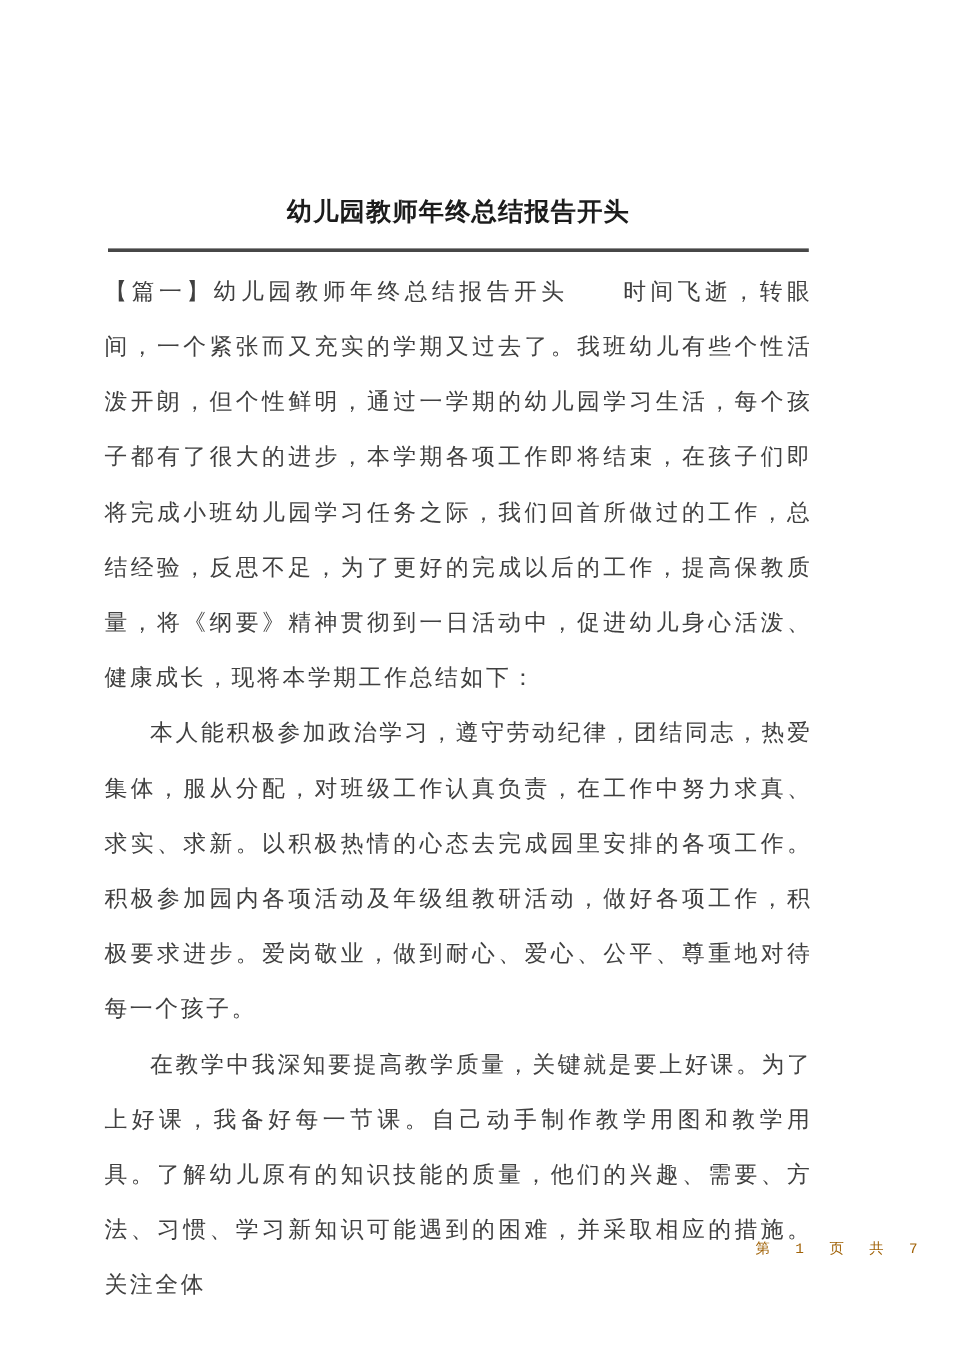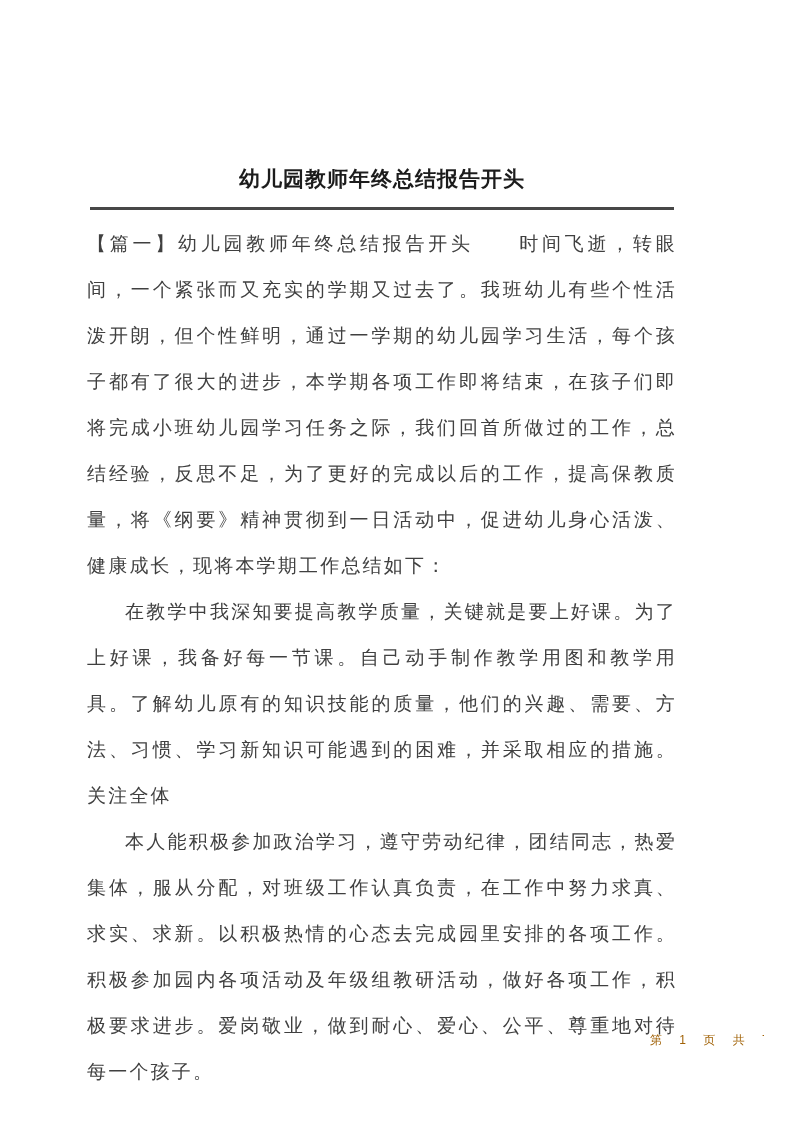--- a/index.html
+++ b/index.html
@@ -7,21 +7,21 @@
     padding: 0;
     background: #ffffff;
   }
   .page {
     position: relative;
     width: 764px;
     height: 1131px;
     background: #ffffff;
     box-sizing: border-box;
     overflow: hidden;
-    font-family: Liberation Sans, sans-serif;
+    font-family: Liberation Mono, monospace;
   }
   .doc-title {
     margin: 0;
     padding-top: 165px;
     text-align: center;
     font-size: 21px;
     line-height: 27px;
     font-weight: bold;
     color: #1c1c1c;
     letter-spacing: 1px;
@@ -65,19 +65,19 @@
 <body>
 
 <div class="page">
 
   <h1 class="doc-title">幼儿园教师年终总结报告开头</h1>
 
   <hr class="title-rule">
 
   <div class="content">
     <p>【篇一】幼儿园教师年终总结报告开头　　时间飞逝，转眼间，一个紧张而又充实的学期又过去了。我班幼儿有些个性活泼开朗，但个性鲜明，通过一学期的幼儿园学习生活，每个孩子都有了很大的进步，本学期各项工作即将结束，在孩子们即将完成小班幼儿园学习任务之际，我们回首所做过的工作，总结经验，反思不足，为了更好的完成以后的工作，提高保教质量，将《纲要》精神贯彻到一日活动中，促进幼儿身心活泼、健康成长，现将本学期工作总结如下：</p>
+    <p class="indent">本人能积极参加政治学习，遵守劳动纪律，团结同志，热爱集体，服从分配，对班级工作认真负责，在工作中努力求真、求实、求新。以积极热情的心态去完成园里安排的各项工作。积极参加园内各项活动及年级组教研活动，做好各项工作，积极要求进步。爱岗敬业，做到耐心、爱心、公平、尊重地对待每一个孩子。</p>
     <p class="indent">在教学中我深知要提高教学质量，关键就是要上好课。为了上好课，我备好每一节课。自己动手制作教学用图和教学用具。了解幼儿原有的知识技能的质量，他们的兴趣、需要、方法、习惯、学习新知识可能遇到的困难，并采取相应的措施。关注全体</p>
-    <p class="indent">本人能积极参加政治学习，遵守劳动纪律，团结同志，热爱集体，服从分配，对班级工作认真负责，在工作中努力求真、求实、求新。以积极热情的心态去完成园里安排的各项工作。积极参加园内各项活动及年级组教研活动，做好各项工作，积极要求进步。爱岗敬业，做到耐心、爱心、公平、尊重地对待每一个孩子。</p>
   </div>
 
   <div class="page-footer">第 1 页 共 7 页</div>
 
 </div>
 
 </body></html>

